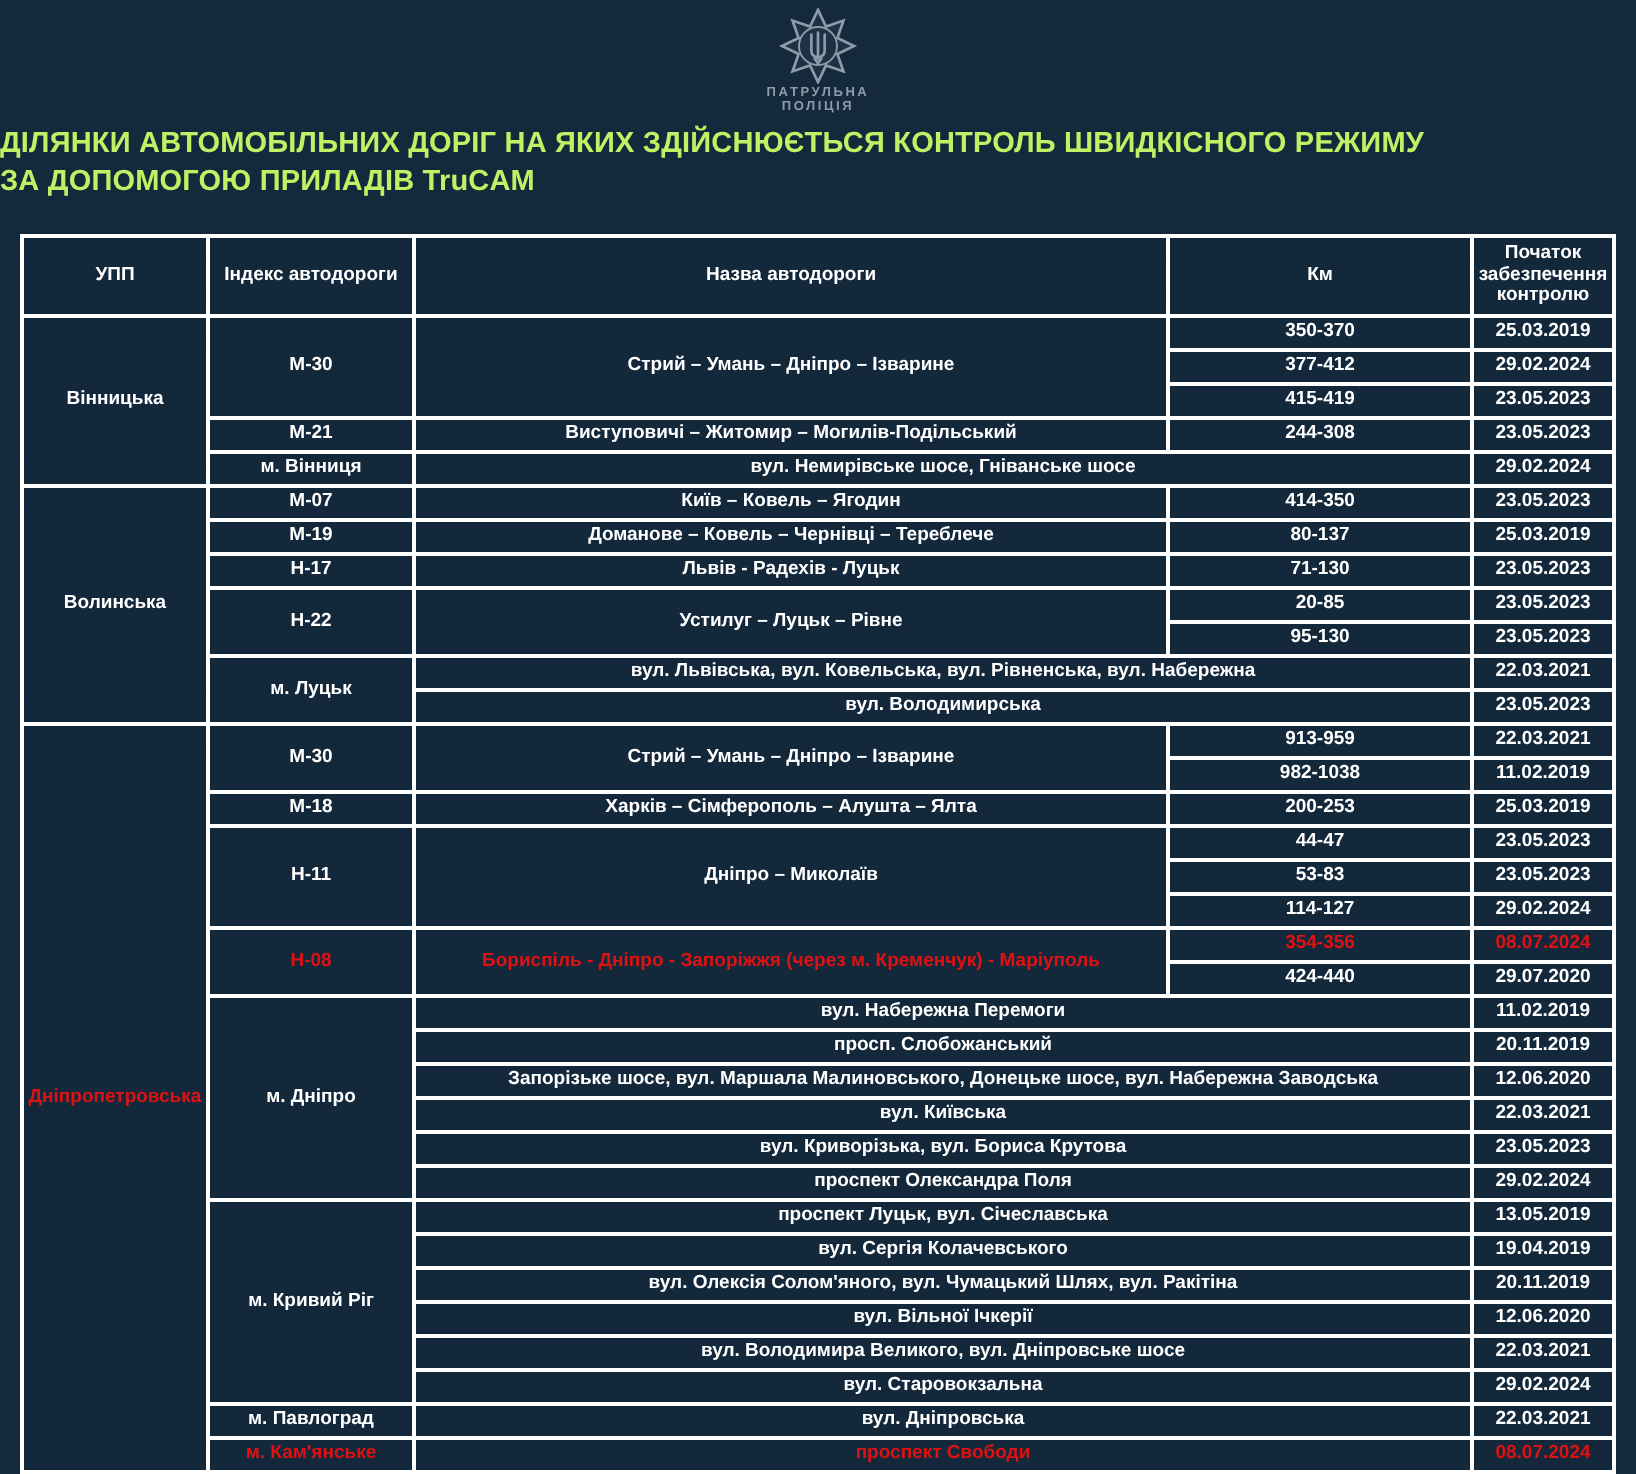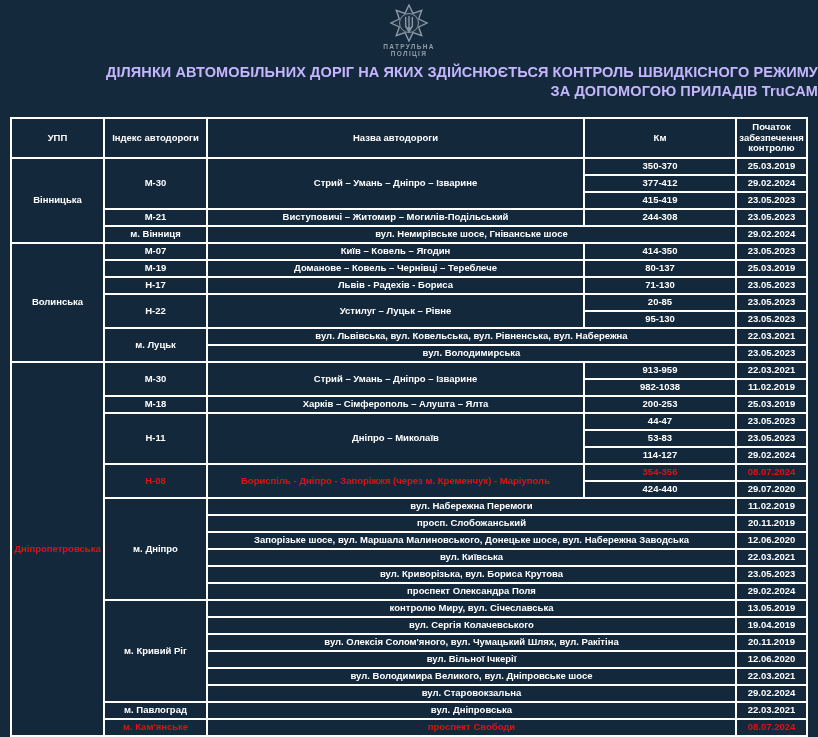--- a/index.html
+++ b/index.html
@@ -8,22 +8,22 @@
     background:#15293d;
     font-family:"Liberation Sans",sans-serif;
     color:#ffffff;
   }
   .page{width:818px;height:737px;position:relative;}
   
   .logo-wrap{padding-top:4px;text-align:center;}
   .logo-badge{display:block;margin:0 auto;}
   .logo-text{margin-top:1px;line-height:7px;font-size:6.5px;font-weight:bold;
     letter-spacing:1.3px;color:#8e9ba9;}
-  .title{margin:6px 0 0 0;text-align:right;font-size:14.5px;line-height:19px;
-    font-weight:bold;color:#c4b5fd;letter-spacing:0.1px;}
+  .title{margin:6px 0 0 0;text-align:left;font-size:14.5px;line-height:19px;
+    font-weight:bold;color:#bef264;letter-spacing:0.1px;}
   
   table.speed{border-collapse:collapse;table-layout:fixed;width:796px;
     margin:16px auto 0 auto;background:#14283c;}
   table.speed th, table.speed td{
     border:2px solid #ffffff;
     text-align:center;vertical-align:middle;
     font-weight:bold;font-size:9.5px;line-height:1.15;
     padding:0 1px;overflow:hidden;
     color:#ffffff;background:#14283c;
   }
@@ -106,21 +106,21 @@
           <td>23.05.2023</td>
         </tr>
         <tr>
           <td rowspan="1">М-19</td>
           <td rowspan="1">Доманове – Ковель – Чернівці – Тереблече</td>
           <td>80-137</td>
           <td>25.03.2019</td>
         </tr>
         <tr>
           <td rowspan="1">Н-17</td>
-          <td rowspan="1">Львів - Радехів - Бориса</td>
+          <td rowspan="1">Львів - Радехів - Луцьк</td>
           <td>71-130</td>
           <td>23.05.2023</td>
         </tr>
         <tr>
           <td rowspan="2">Н-22</td>
           <td rowspan="2">Устилуг – Луцьк – Рівне</td>
           <td>20-85</td>
           <td>23.05.2023</td>
         </tr>
         <tr>
@@ -197,21 +197,21 @@
         <tr>
           <td colspan="2">вул. Криворізька, вул. Бориса Крутова</td>
           <td>23.05.2023</td>
         </tr>
         <tr>
           <td colspan="2">проспект Олександра Поля</td>
           <td>29.02.2024</td>
         </tr>
         <tr>
           <td rowspan="6">м. Кривий Ріг</td>
-          <td colspan="2">контролю Миру, вул. Січеславська</td>
+          <td colspan="2">проспект Луцьк, вул. Січеславська</td>
           <td>13.05.2019</td>
         </tr>
         <tr>
           <td colspan="2">вул. Сергія Колачевського</td>
           <td>19.04.2019</td>
         </tr>
         <tr>
           <td colspan="2">вул. Олексія Солом'яного, вул. Чумацький Шлях, вул. Ракітіна</td>
           <td>20.11.2019</td>
         </tr>

